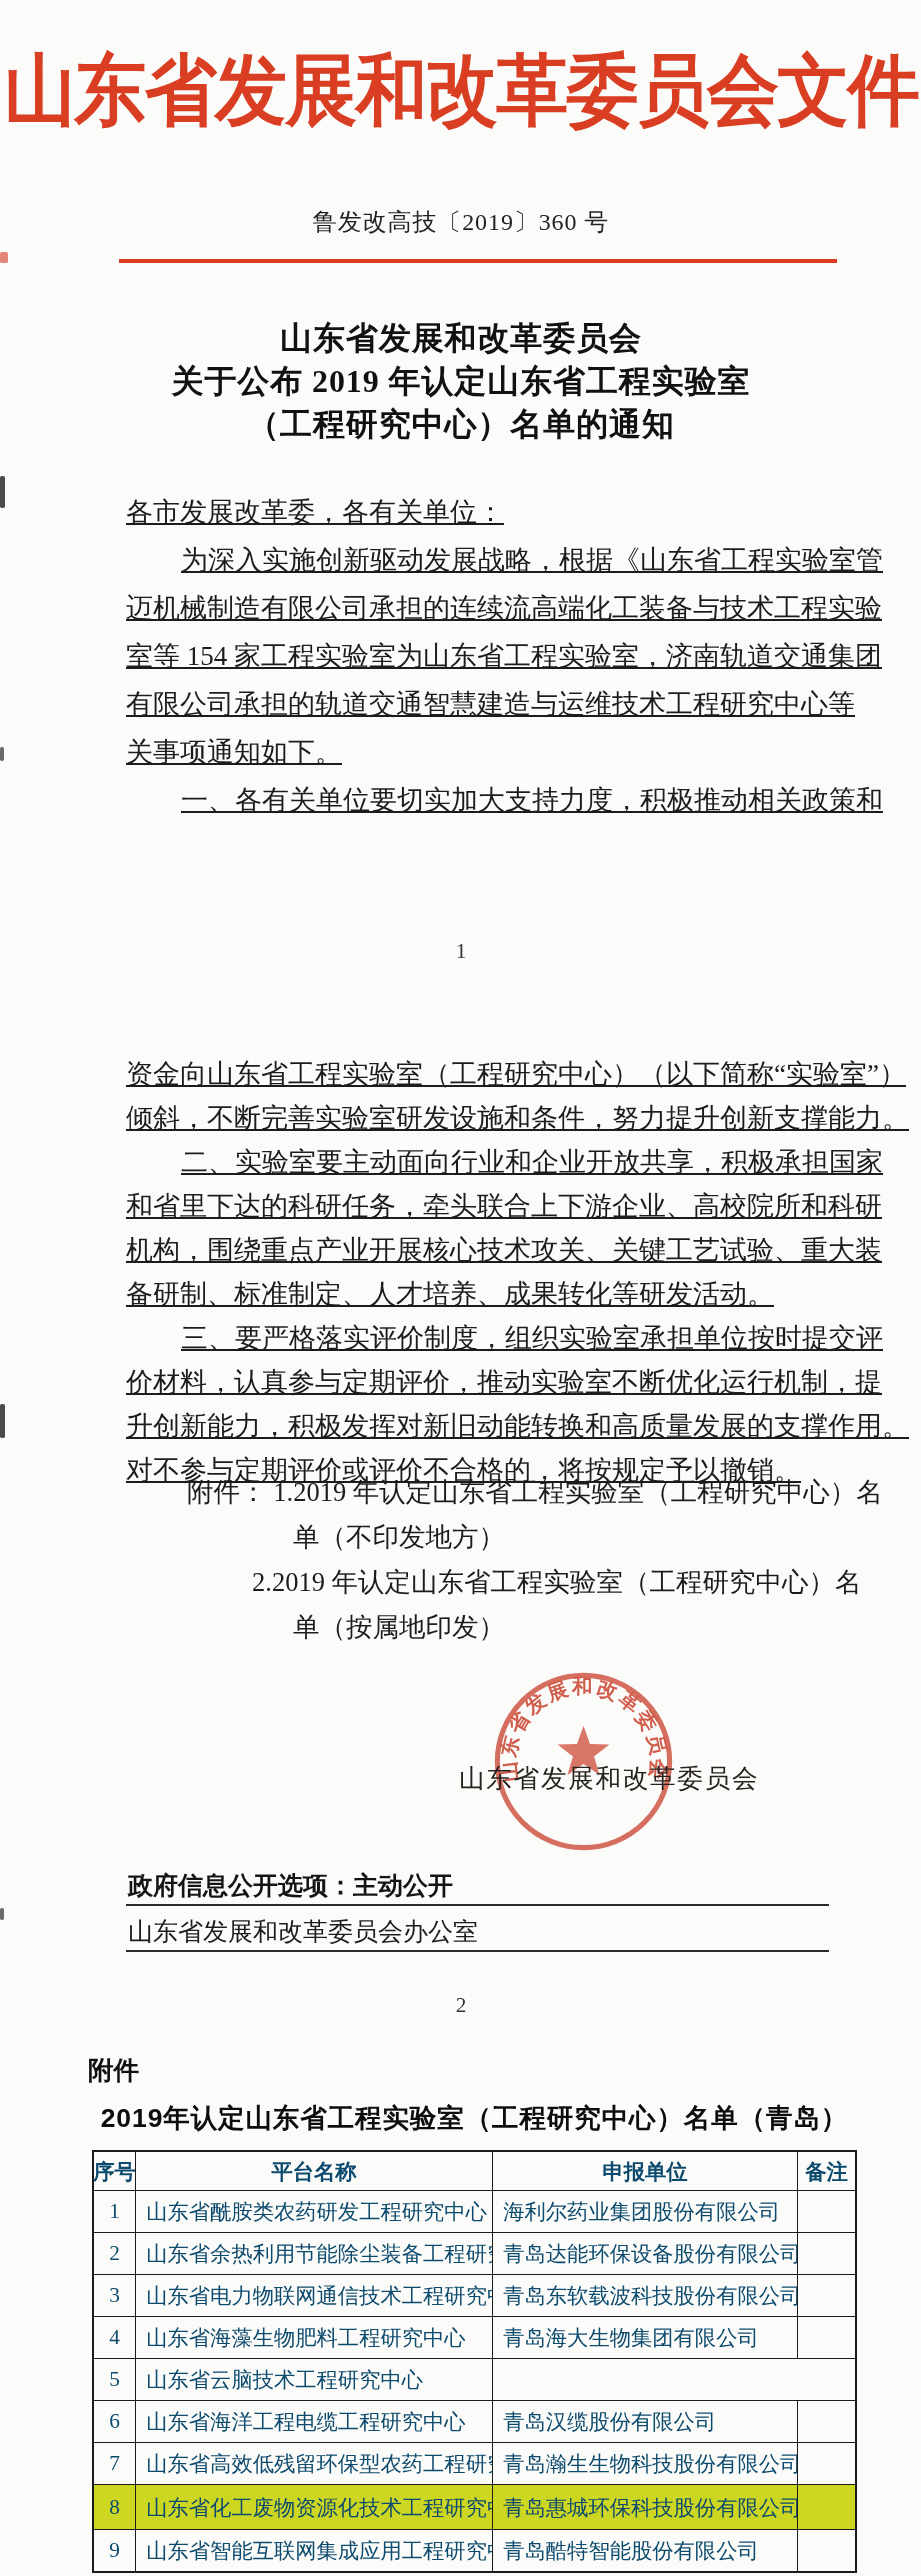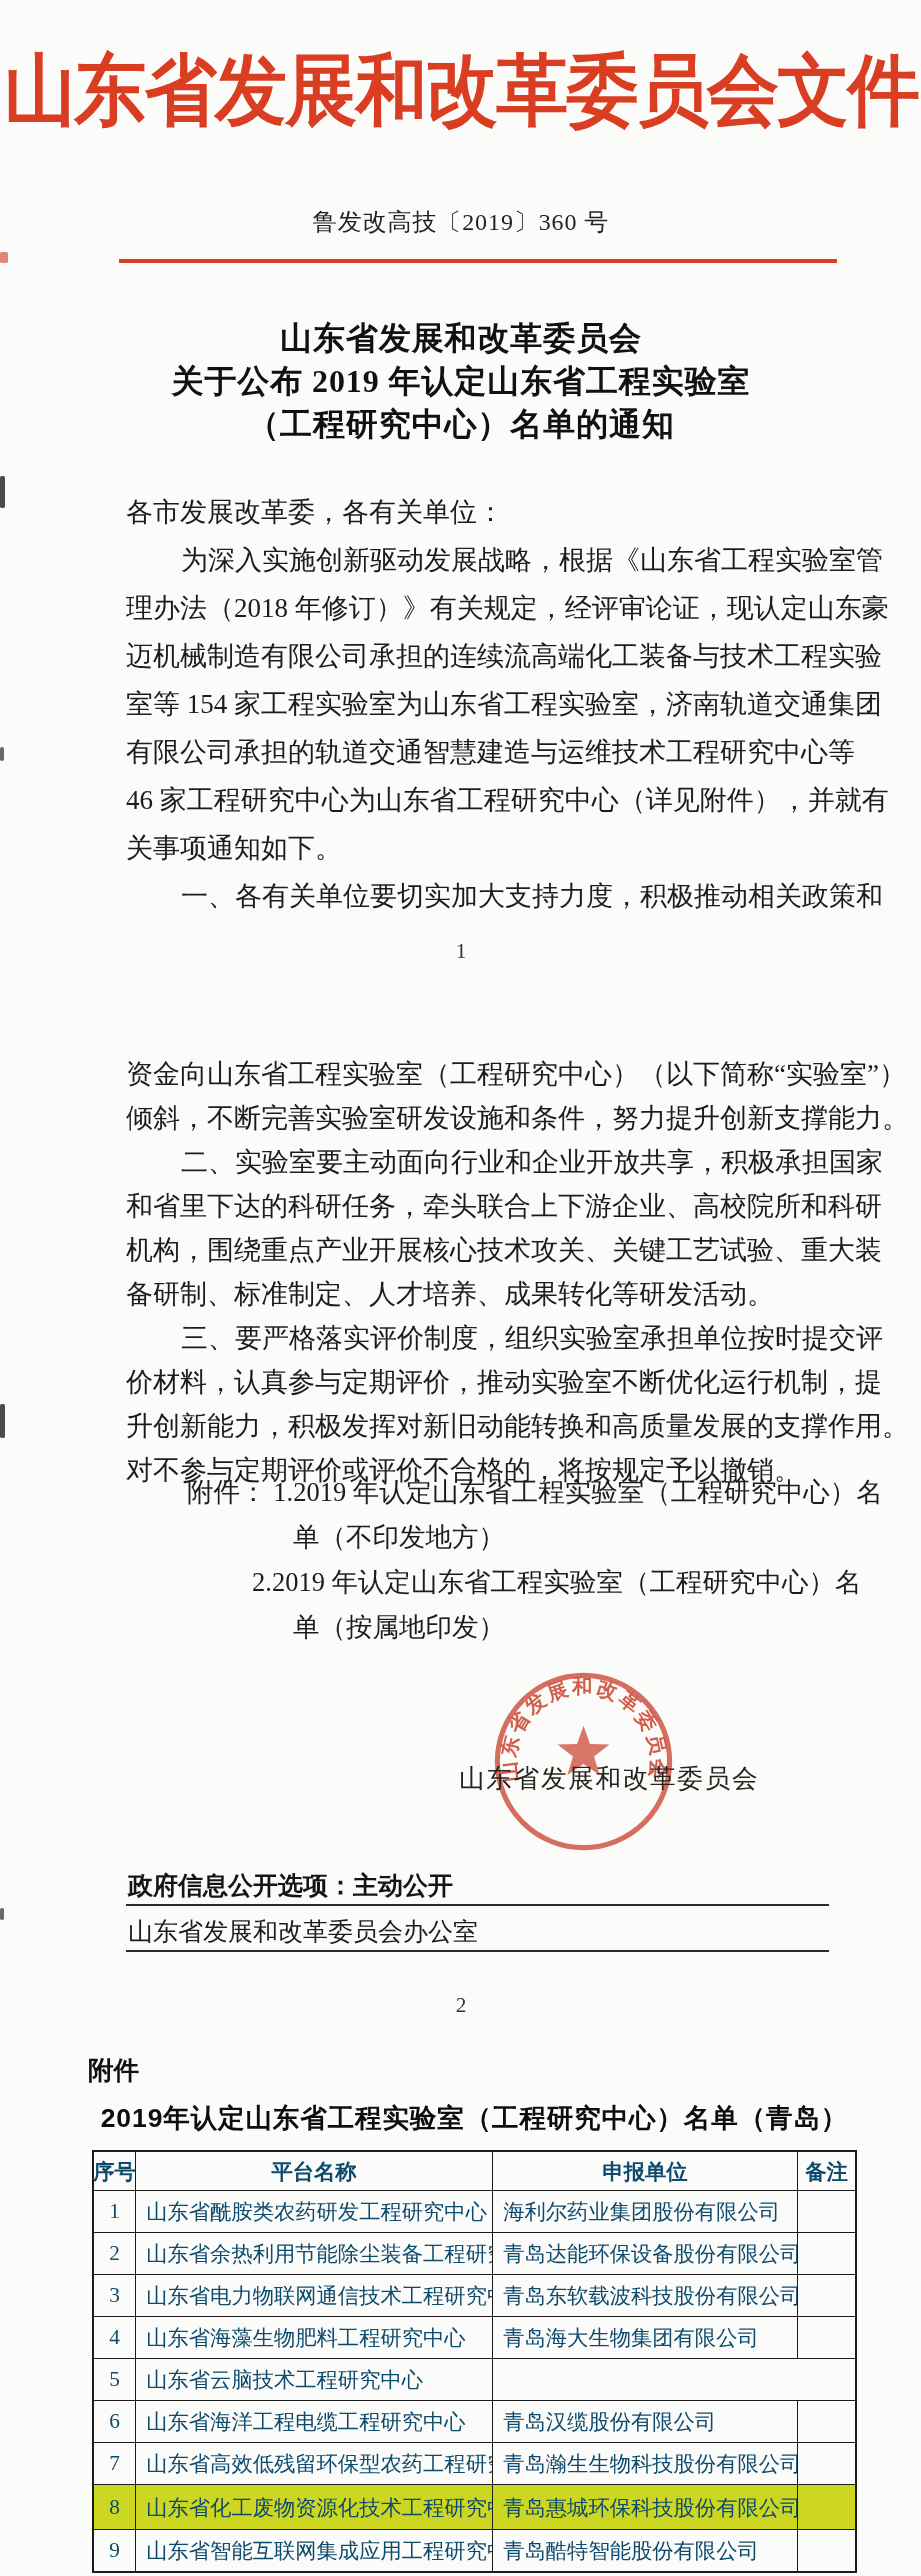--- a/index.html
+++ b/index.html
@@ -22,21 +22,21 @@
   }
   .redline{
     position:absolute; top:259px; left:119px; width:718px; height:4.3px;
     background:#d93d22;
   }
   .title{
     position:absolute; top:317px; left:0; width:100%;
     text-align:center; font-size:32px; font-weight:bold; color:#111;
     line-height:43px; letter-spacing:0.9px;
   }
-  .bodyblock{position:absolute; left:126px; width:705px; font-size:27px; color:#1c1c1c;}
+  .bodyblock{position:absolute; left:126px; width:705px; font-size:27px; color:#1c1c1c;text-decoration:underline;}
   .b1{top:488px; line-height:48px;}
   .b2{top:1052px; line-height:44px;}
   .ln{white-space:nowrap;}
   .ind{padding-left:55px;}
   .pnum{position:absolute; left:0; width:100%; text-align:center; font-size:21.3px; color:#333;}
   .p1{top:939px;}
   .p2{top:1993px;}
   .attachlist{position:absolute; left:126px; top:1470px; width:717px; font-size:26.5px; line-height:45px; color:#1c1c1c;}
   .al1{padding-left:61px;}
   .al2{padding-left:167px;font-family:Liberation Serif, serif;}
@@ -105,25 +105,23 @@
 
   <div class="title">
     <div>山东省发展和改革委员会</div>
     <div>关于公布 2019 年认定山东省工程实验室</div>
     <div>（工程研究中心）名单的通知</div>
   </div>
 
   <div class="bodyblock b1">
     <div class="ln">各市发展改革委，各有关单位：</div>
     <div class="ln ind">为深入实施创新驱动发展战略，根据《山东省工程实验室管</div>
-    <div class="ln">理办法（2018 年修订）》有关规定，经评审论证，现认定山东豪</div>
     <div class="ln">迈机械制造有限公司承担的连续流高端化工装备与技术工程实验</div>
     <div class="ln">室等 154 家工程实验室为山东省工程实验室，济南轨道交通集团</div>
     <div class="ln">有限公司承担的轨道交通智慧建造与运维技术工程研究中心等</div>
-    <div class="ln">46 家工程研究中心为山东省工程研究中心（详见附件），并就有</div>
     <div class="ln">关事项通知如下。</div>
     <div class="ln ind">一、各有关单位要切实加大支持力度，积极推动相关政策和</div>
   </div>
 
   <div class="pnum p1">1</div>
 
   <div class="bodyblock b2">
     <div class="ln">资金向山东省工程实验室（工程研究中心）（以下简称“实验室”）</div>
     <div class="ln">倾斜，不断完善实验室研发设施和条件，努力提升创新支撑能力。</div>
     <div class="ln ind">二、实验室要主动面向行业和企业开放共享，积极承担国家</div>

